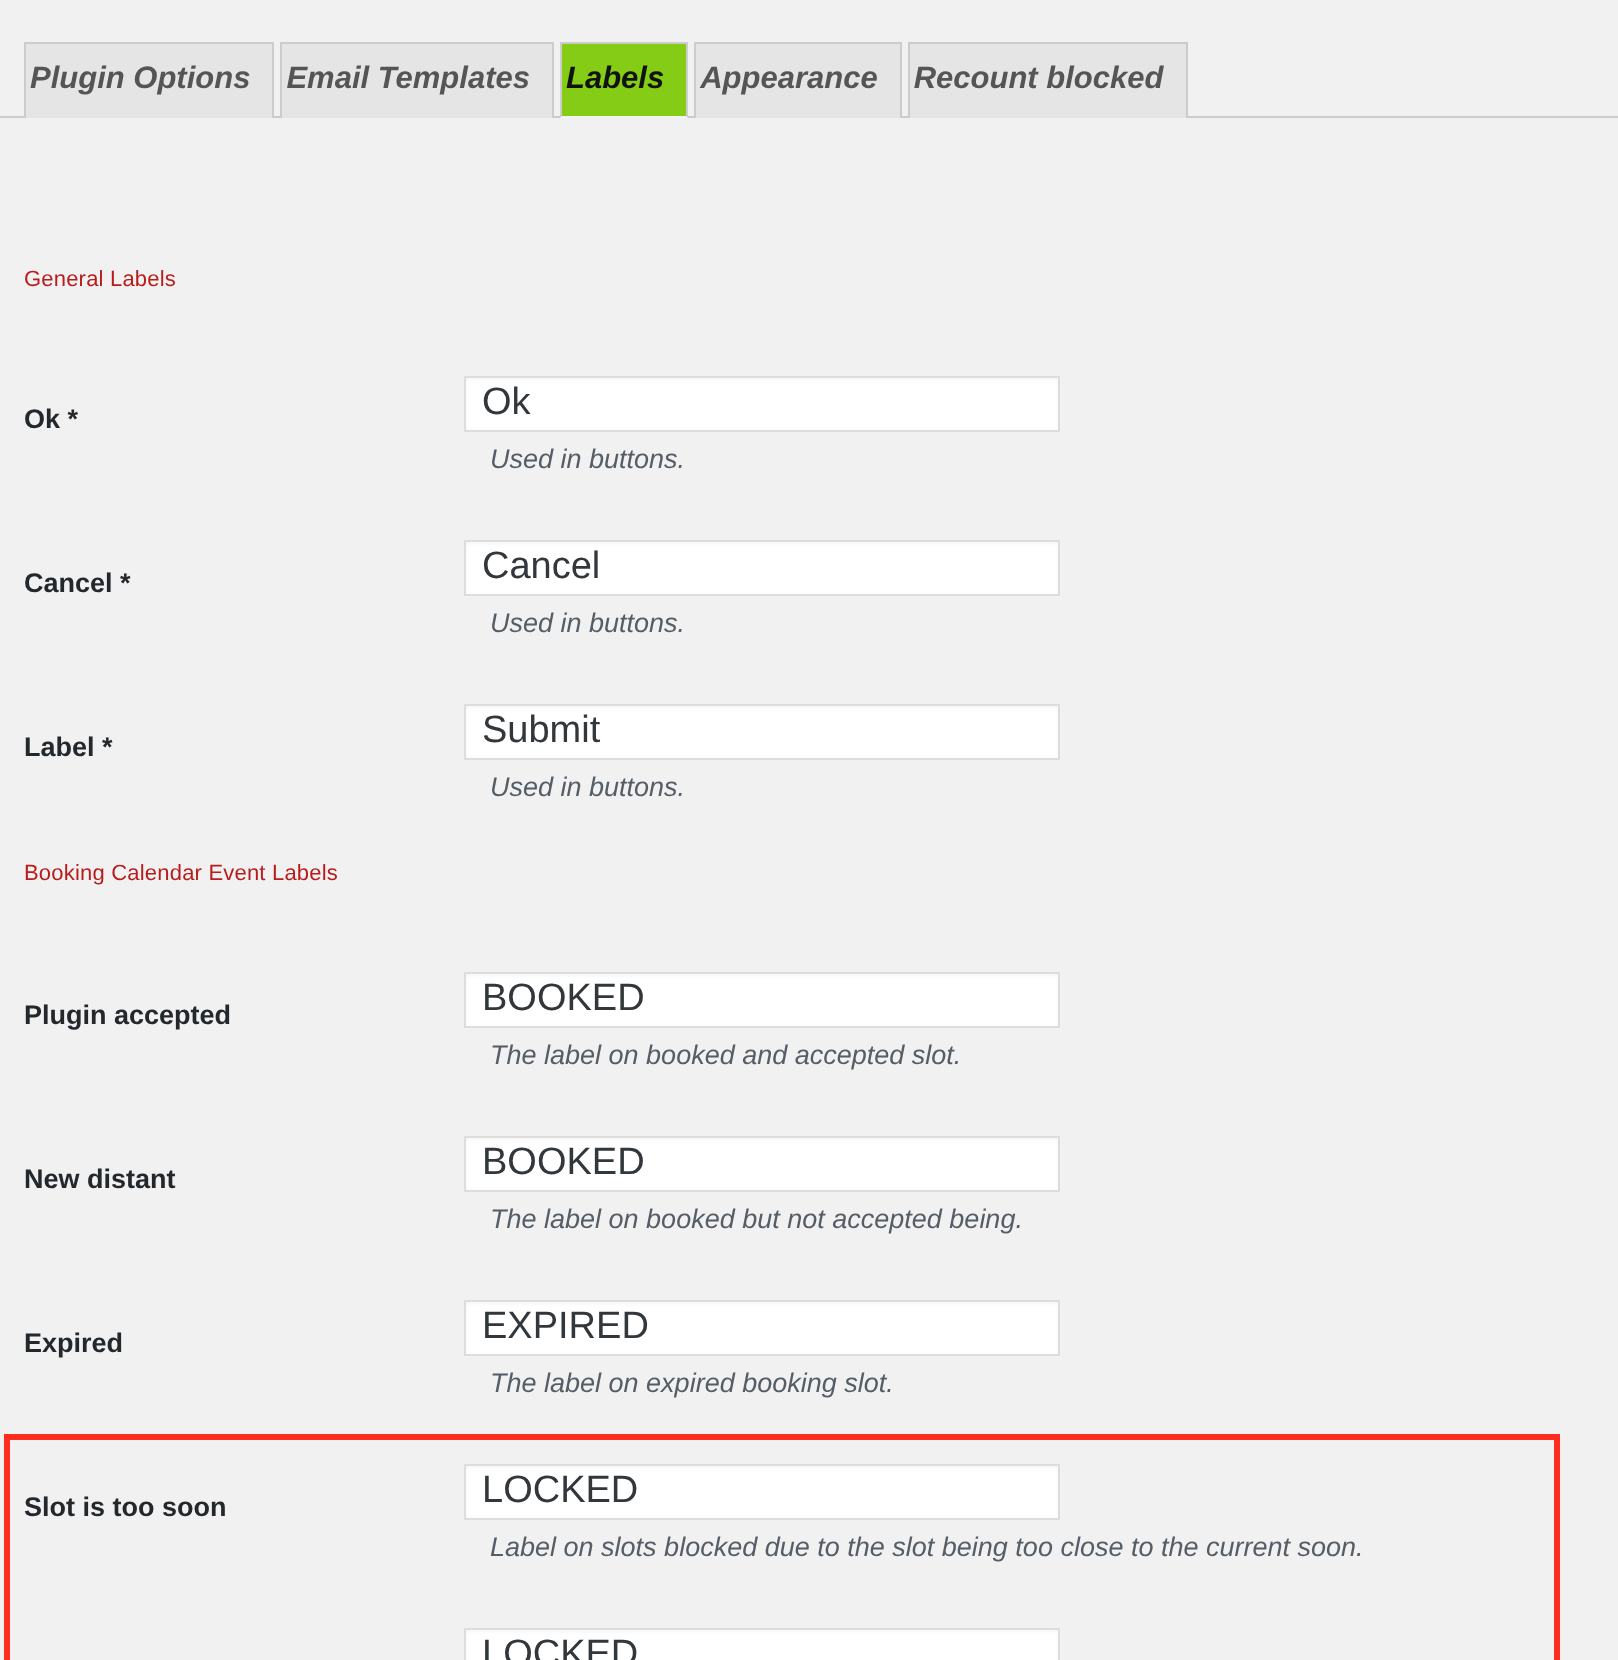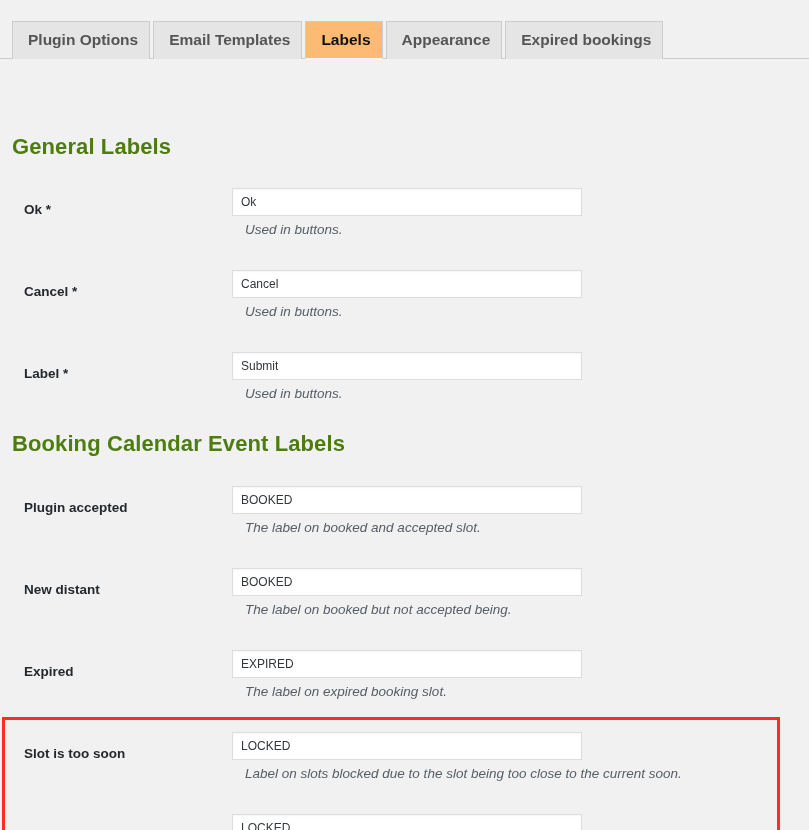--- a/index.html
+++ b/index.html
@@ -23,87 +23,88 @@
     padding-left: 12px;
     padding-top: 21px;
     border-bottom: 1px solid #ccc;
     background: #f1f1f1;
   }
   .nav-tab {
     display: inline-block;
     vertical-align: bottom;
     box-sizing: border-box;
     margin: 0 3px -1px 0;
-    padding: 6px 11px 7px 15px;
+    padding: 6px 11px 7px 2px;
     height: 38px;
     line-height: 24px;
     font-size: 15.5px;
     font-weight: 600;
     color: #555;
     background: #e5e5e5;
     border: 1px solid #ccc;
     border-bottom: none;
     text-decoration: none;
     cursor: pointer;
     white-space: nowrap;
+    font-style: italic;
   }
   .nav-tab.active {
-    background: #fdba74;
+    background: #84cc16;
     color: #111;
     border-color: #ccc;
     border-bottom: 1px solid #f4f4f4;
     position: relative;
     z-index: 2;
   }
 
   
   .content {
     position: relative;
     padding: 0;
   }
 
   h2.section-title {
     margin: 0;
     padding: 0;
     position: absolute;
     left: 12px;
-    font-size: 22px;
-    font-weight: 700;
-    color: #4d7c0f;
+    font-size: 11px;
+    font-weight: 400;
+    color: #b91c1c;
     letter-spacing: 0.1px;
   }
   #title-general { top: 75px; }
   #title-booking { top: 372px; }
 
   .form-row {
     position: absolute;
     left: 0;
     width: 809px;
     height: 0;
   }
   .row-label {
     position: absolute;
-    left: 24px;
+    left: 12px;
     top: 0;
     font-size: 13.5px;
     font-weight: 700;
     color: #23282d;
     line-height: 20px;
     white-space: nowrap;
   }
   .row-input {
     position: absolute;
     left: 232px;
     top: -12px;
-    width: 350px;
+    width: 298px;
     height: 28px;
     box-sizing: border-box;
     padding: 2px 8px;
     font-family: "Liberation Sans", sans-serif;
-    font-size: 12px;
+    font-size: 19px;
     color: #32373c;
     background: #fff;
     border: 1px solid #ddd;
     border-radius: 0;
     outline: none;
     box-shadow: 0 1px 2px rgba(0,0,0,0.04) inset;
   }
   .row-desc {
     position: absolute;
     left: 245px;
@@ -125,21 +126,21 @@
     box-sizing: border-box;
     border: 3px solid #ff2d20;
     pointer-events: none;
     z-index: 5;
   }
 </style>
 </head>
 <body>
 
 <div class="nav-tab-wrapper">
-  <a class="nav-tab">Plugin Options</a><a class="nav-tab">Email Templates</a><a class="nav-tab active">Labels</a><a class="nav-tab">Appearance</a><a class="nav-tab">Expired bookings</a>
+  <a class="nav-tab">Plugin Options</a><a class="nav-tab">Email Templates</a><a class="nav-tab active">Labels</a><a class="nav-tab">Appearance</a><a class="nav-tab">Recount blocked</a>
 </div>
 
 <div class="content">
 
   <h2 class="section-title" id="title-general">General Labels</h2>
 
   <div class="form-row" style="top:141px;">
     <div class="row-label">Ok *</div>
     <input class="row-input" type="text" value="Ok" style="">
     <div class="row-desc">Used in buttons.</div>

